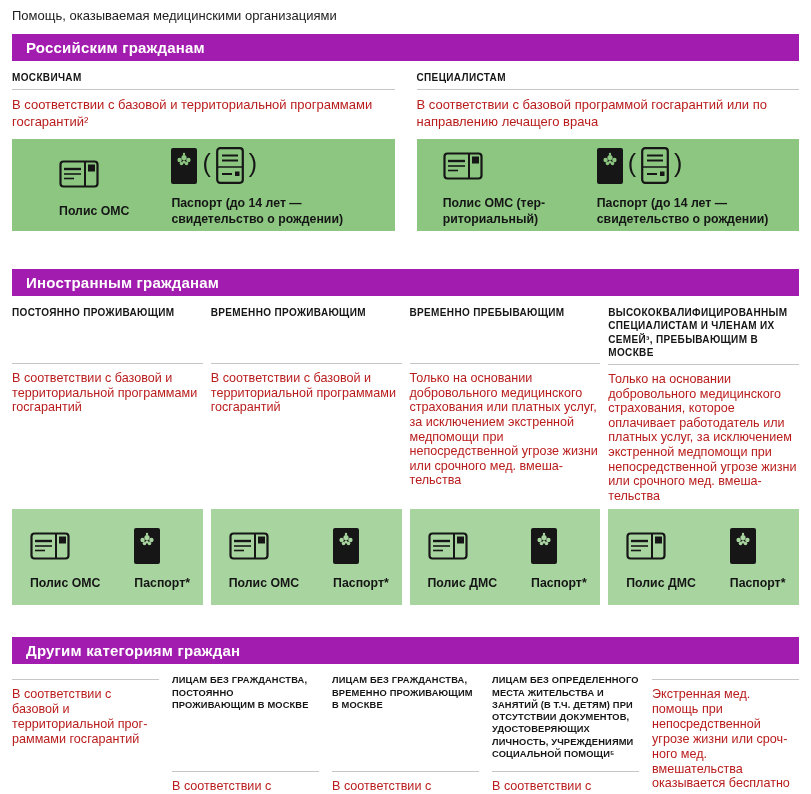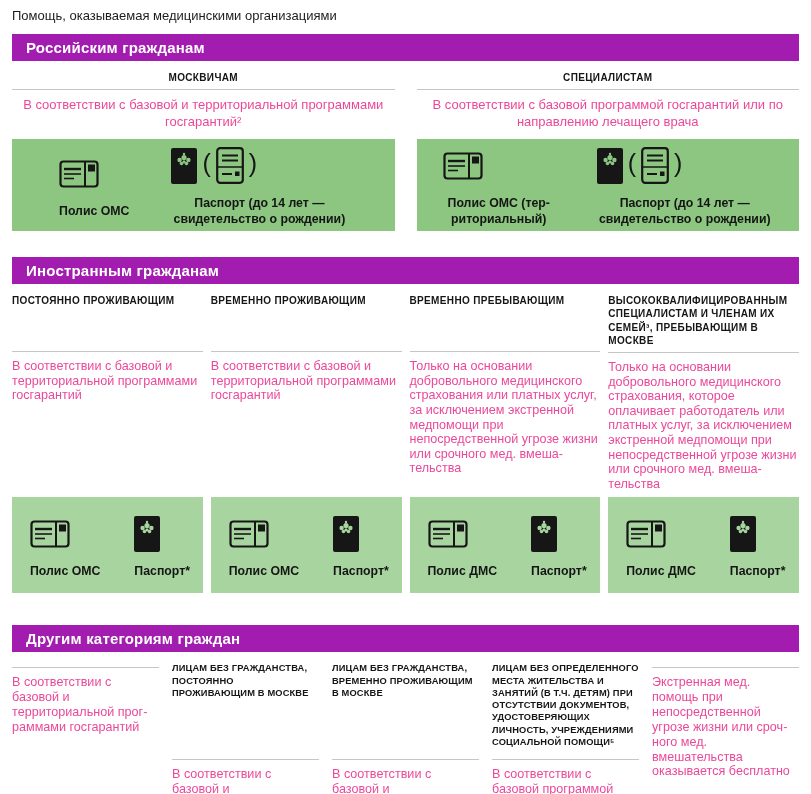--- a/index.html
+++ b/index.html
@@ -1,33 +1,33 @@
 <!DOCTYPE html>
 <html><head>
 <meta charset="utf-8">
 <style>
   html,body{margin:0;padding:0;background:#fff;}
   body{width:811px;height:794px;overflow:hidden;font-family:"Liberation Sans",sans-serif;color:#222;}
   .page{position:relative;width:787px;height:100%;padding:8px 12px 0;box-sizing:content-box;}
   .title{font-size:13px;color:#1c1c1c;margin:0 0 11px 0;font-weight:normal;}
   .bar{background:#a21caf;color:#fff;font-weight:bold;font-size:15px;height:27px;line-height:27px;padding-left:14px;letter-spacing:.2px;}
   .bar1{margin-top:0;}
-  .bar2{margin-top:26px;}
+  .bar2{margin-top:38px;}
   .bar3{margin-top:32px;}
   .grid{display:grid;margin-top:10px;}
-  .g2{grid-template-columns:1fr 1fr;column-gap:22px;text-align:center;}
+  .g2{grid-template-columns:1fr 1fr;column-gap:22px;}
   .g4{grid-template-columns:repeat(4,1fr);column-gap:8px;}
   .g5{grid-template-columns:repeat(5,1fr);column-gap:13px;}
   .col{display:flex;flex-direction:column;}
   .col-label{font-size:10px;font-weight:bold;letter-spacing:.35px;color:#151515;line-height:1.32;}
   .s1 .col-label{min-height:13px;}
   .s2 .col-label{min-height:52px;}
   .s3 .col-label{min-height:92px;font-size:9.3px;letter-spacing:.15px;}
   .rule{border:none;border-top:1px solid #c6c6c6;margin:5px 0 7px 0;width:100%;}
-  .body-text{color:#ec4899;}
+  .body-text{color:#b91c1c;}
   .s1 .body-text{font-size:13px;line-height:1.26;min-height:34px;margin-bottom:8px;}
   .s2 .body-text{font-size:12.6px;line-height:1.16;min-height:112px;margin-bottom:6px;}
   .s3 .body-text{font-size:12.6px;line-height:1.18;}
   .docbox{margin-top:auto;background:var(--box);display:flex;align-items:center;}
   .s1 .docbox{height:92px;--box:#8cc680;justify-content:center;gap:42px;}
   .s2 .docbox{height:96px;--box:#a8d59f;justify-content:flex-start;gap:34px;padding-left:18px;}
   .doc{display:flex;flex-direction:column;justify-content:flex-end;}
   .doc-icons{display:flex;align-items:center;gap:5px;height:46px;margin-bottom:7px;}
   .doc-label{font-size:12.3px;font-weight:bold;line-height:1.28;color:#151515;}
   .doc-label.narrow{max-width:112px;}

